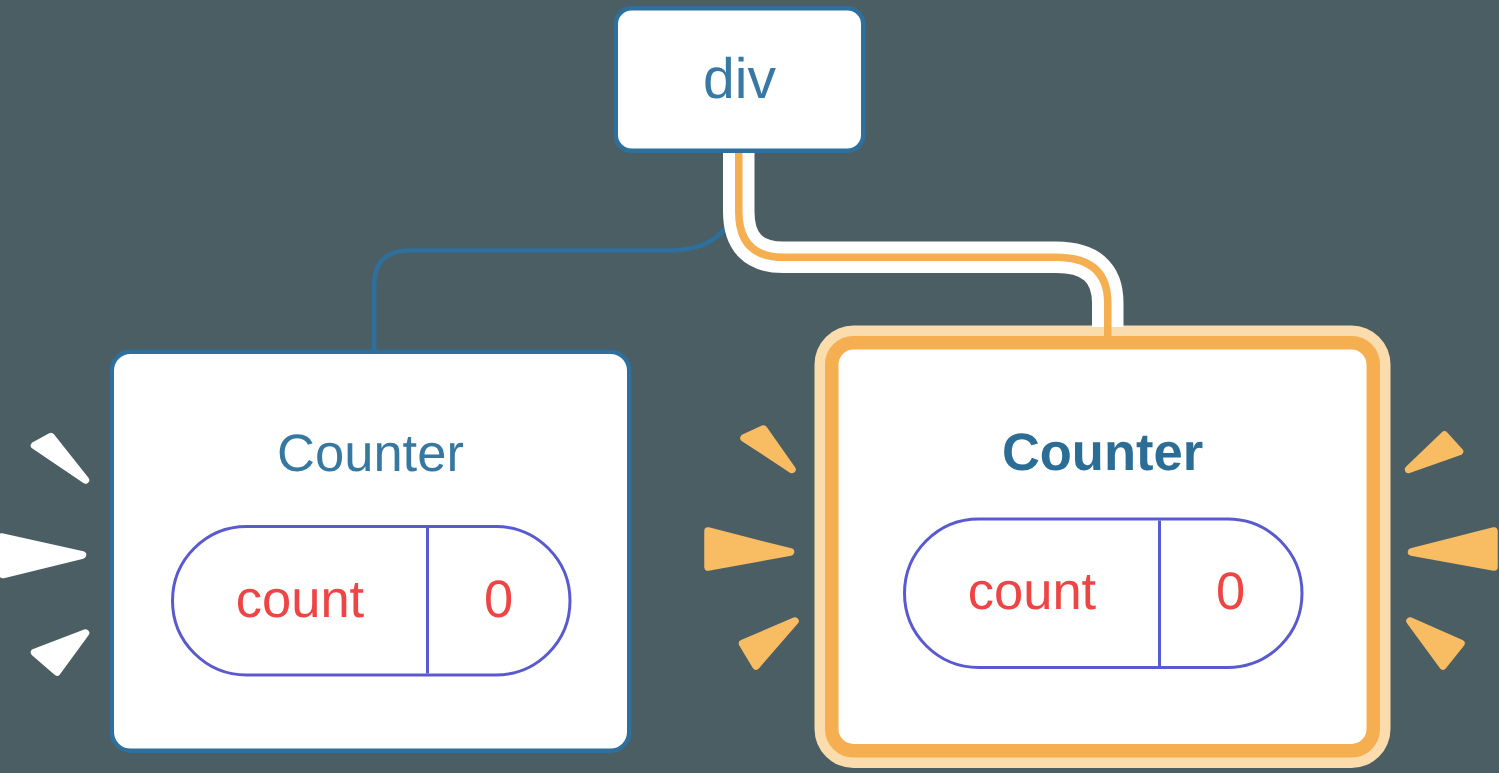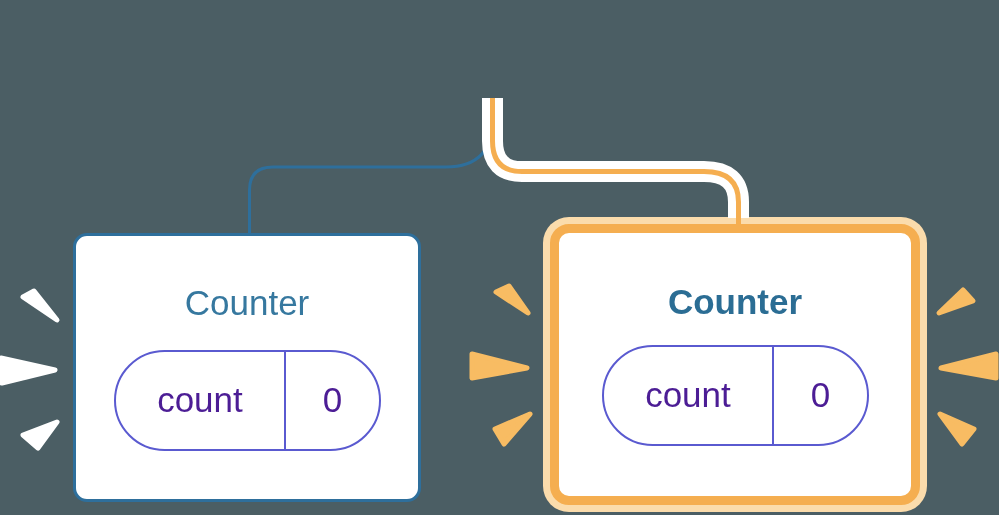--- a/index.html
+++ b/index.html
@@ -54,21 +54,21 @@
   .card-right-inner .card-title{
     font-size:35px;font-weight:700;color:#2b6d94;line-height:1;
   }
 
   
   .state-pill{
     box-sizing:border-box;width:267px;height:101px;
     border:2px solid #5a5ad0;border-radius:51px;
     display:flex;align-items:stretch;
     background:#ffffff;
-    font-size:35px;color:#4c1d95;
+    font-size:35px;color:#ef4444;
   }
   .pill-key{
     box-sizing:border-box;width:65%;
     border-right:2px solid #5a5ad0;
     display:flex;align-items:center;justify-content:center;
   }
   .pill-value{
     flex:1;display:flex;align-items:center;justify-content:center;
   }
 
@@ -116,14 +116,17 @@
       <polygon points="530,414 495,429 504,444"></polygon>
     </g>
 
     <g stroke-width="5" stroke-linejoin="round" fill="#f8bc63" stroke="#f8bc63">
       <polygon points="939,313 963,290 973,301"></polygon>
       <polygon points="941,368 996,354 996,378"></polygon>
       <polygon points="940,414 974,429 962,444"></polygon>
     </g>
   </svg>
 
+  <div class="root-node">
+    <span>div</span>
+  </div>
 
 </div>
 
 </body></html>

